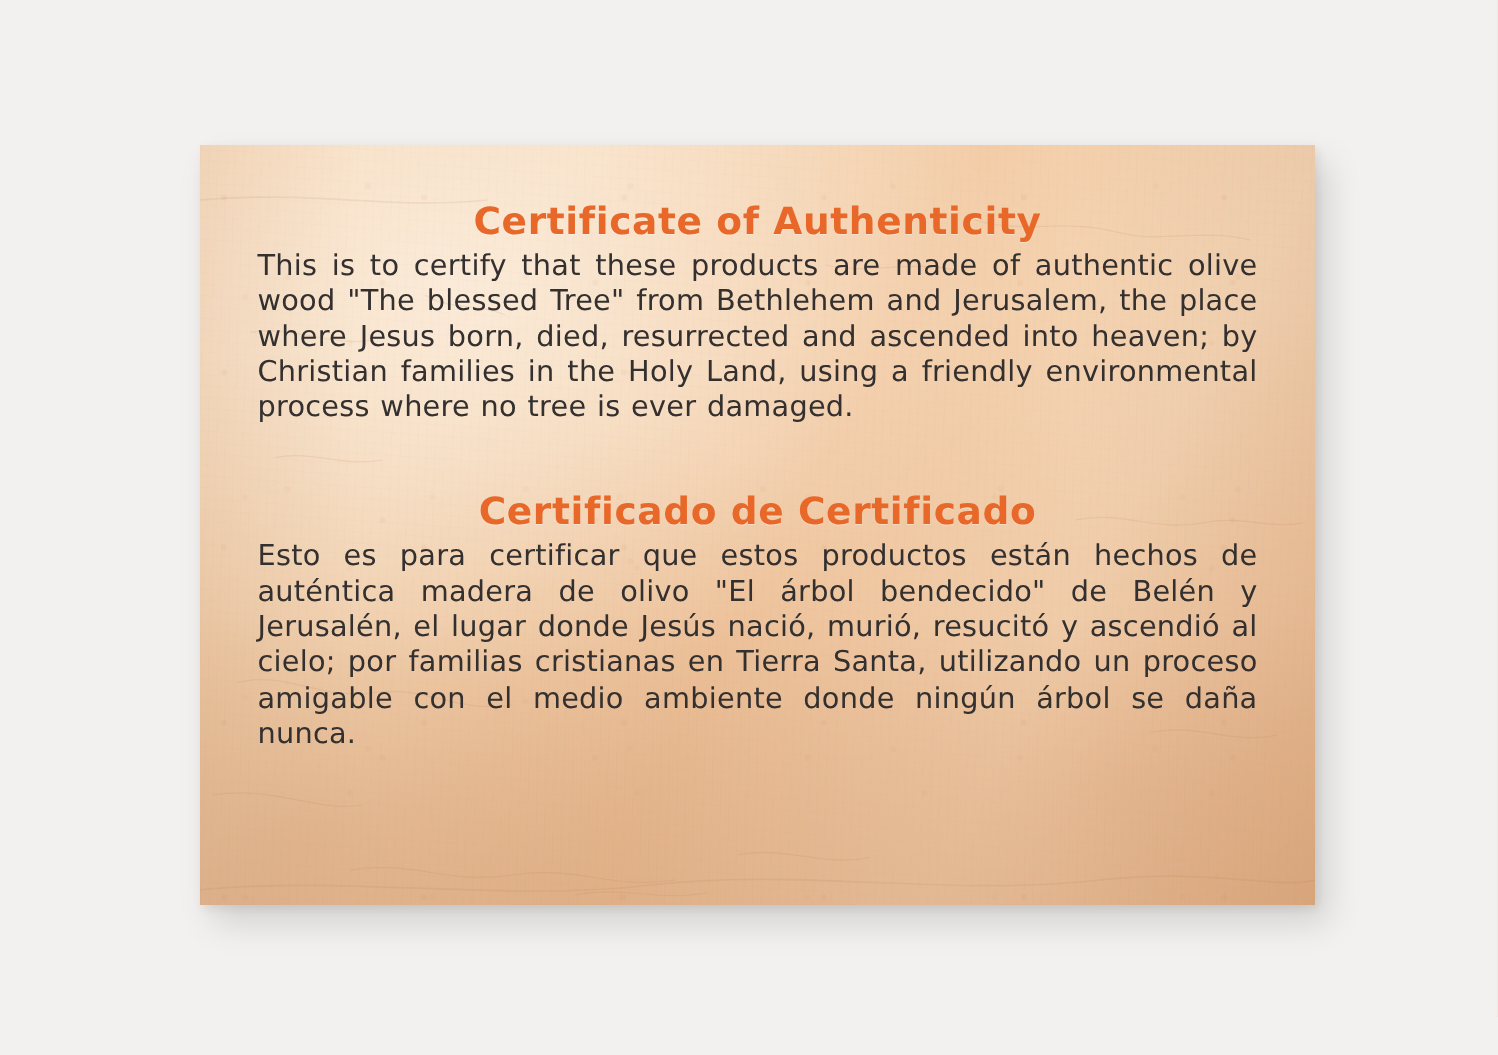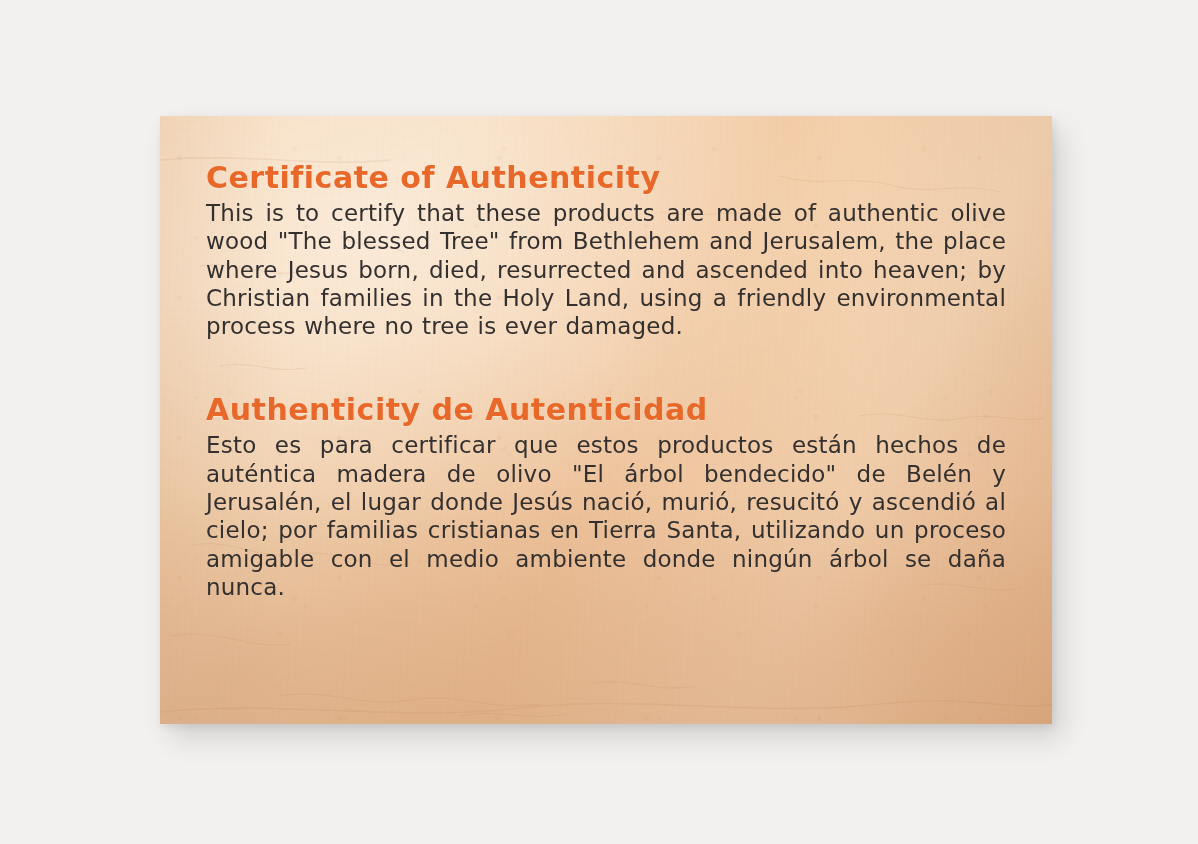--- a/index.html
+++ b/index.html
@@ -90,21 +90,21 @@
   }
 
   .content {
     position: absolute;
     inset: 0;
     padding: 44px 46px 0 46px;
     box-sizing: border-box;
   }
 
   .cert-title {
-    text-align: left;
+    text-align: center;
     color: #e8682a;
     font-family: "DejaVu Sans", sans-serif;
     font-weight: 700;
     font-size: 30px;
     letter-spacing: 0.5px;
     margin: 0 0 4px 0;
     text-shadow: 0 1px 0 rgba(255,255,255,0.35);
   }
 
   .cert-body {
@@ -160,19 +160,19 @@
     <div class="vignette"></div>
 
     <div class="content">
 
       <div class="block-en">
         <h1 class="cert-title">Certificate of Authenticity</h1>
         <p class="cert-body">This is to certify that these products are made of authentic olive wood "The blessed Tree" from Bethlehem and Jerusalem, the place where Jesus born, died, resurrected and ascended into heaven; by Christian families in the Holy Land, using a friendly environmental process where no tree is ever damaged.</p>
       </div>
 
       <div class="block-es">
-        <h1 class="cert-title">Authenticity de Autenticidad</h1>
+        <h1 class="cert-title">Certificado de Certificado</h1>
         <p class="cert-body">Esto es para certificar que estos productos están hechos de auténtica madera de olivo "El árbol bendecido" de Belén y Jerusalén, el lugar donde Jesús nació, murió, resucitó y ascendió al cielo; por familias cristianas en Tierra Santa, utilizando un proceso amigable con el medio ambiente donde ningún árbol se daña nunca.</p>
       </div>
 
     </div>
   </div>
 </div>
 
 </body></html>

